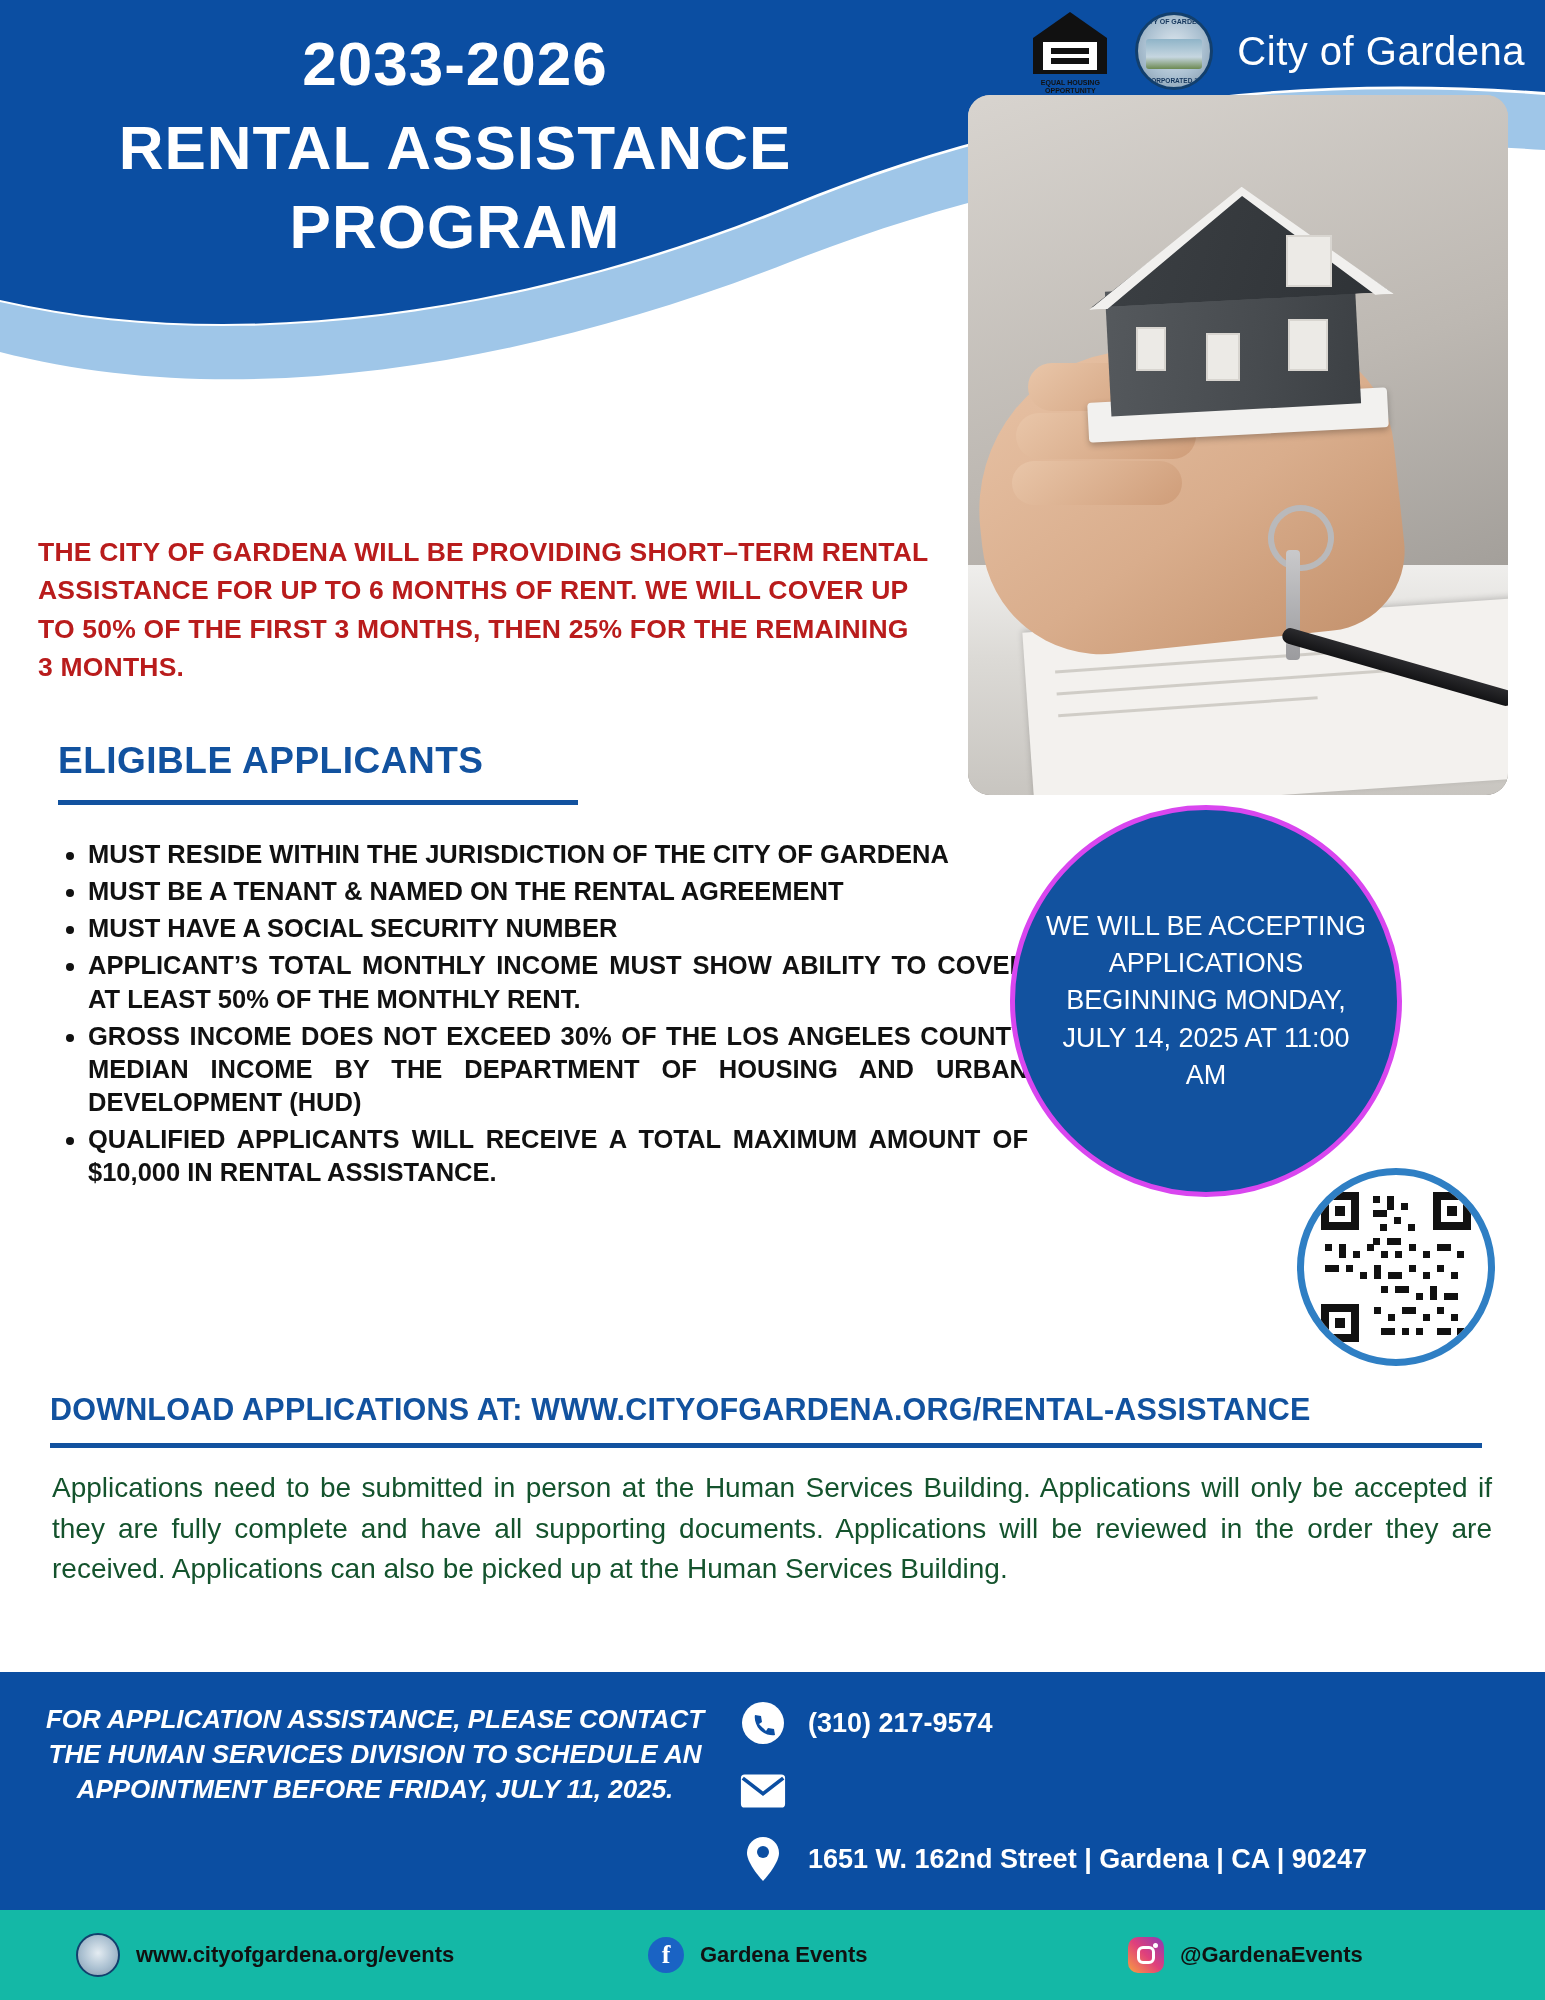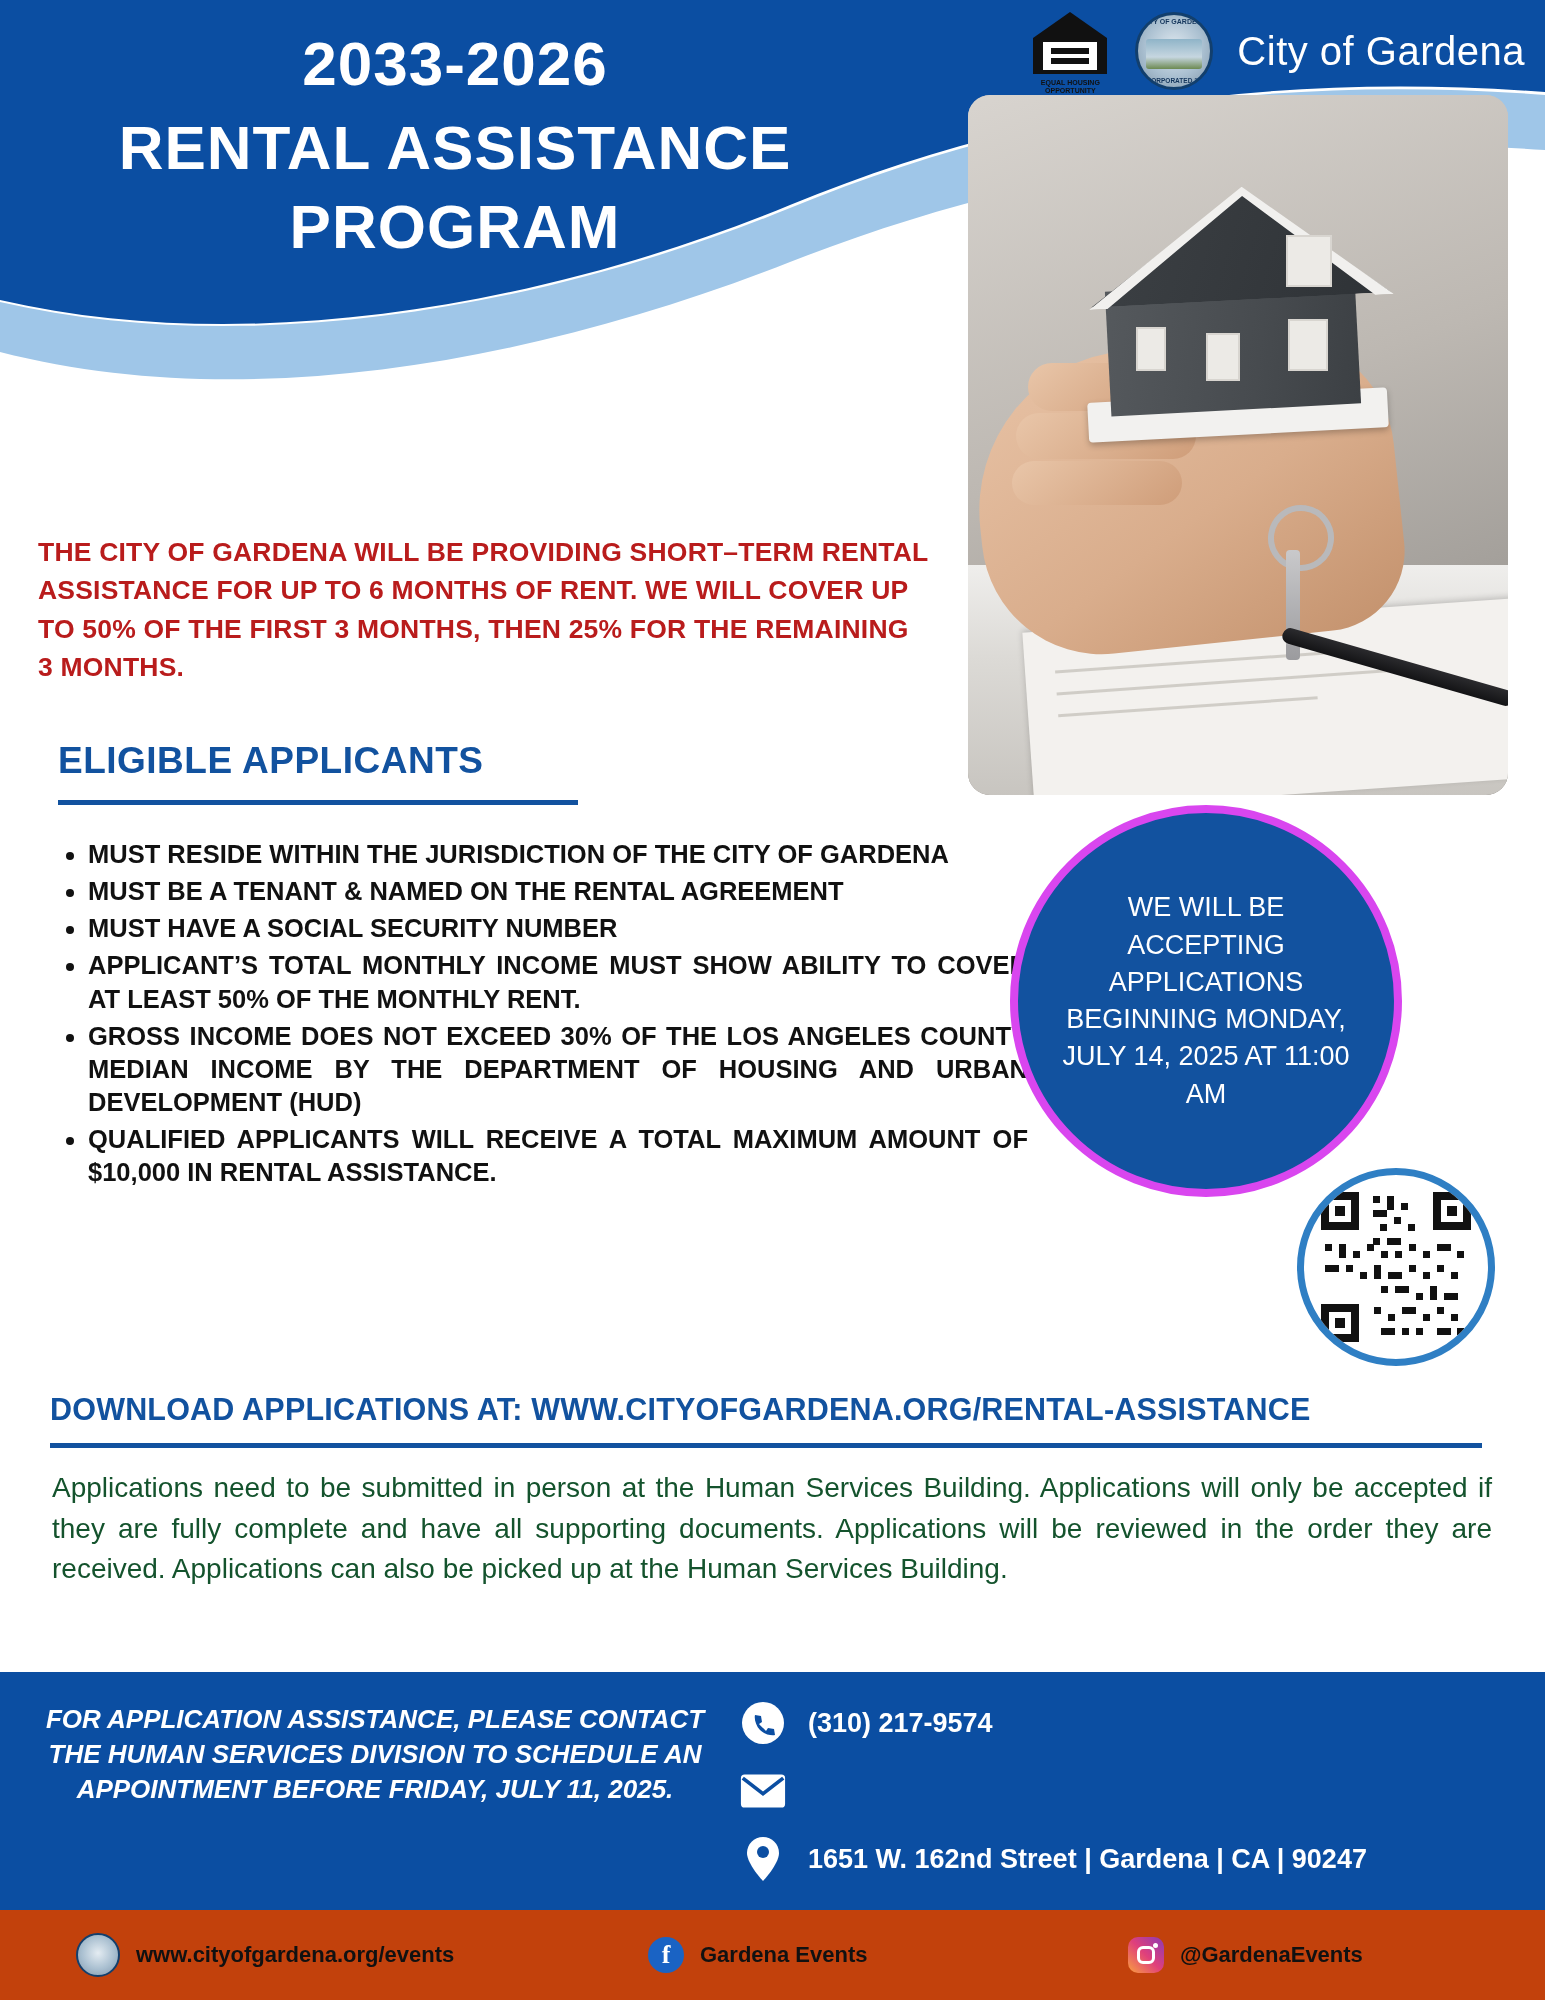--- a/index.html
+++ b/index.html
@@ -301,21 +301,21 @@
 
   
   .callout-circle {
     position: absolute;
     top: 805px;
     left: 1010px;
     width: 392px;
     height: 392px;
     border-radius: 50%;
     background: #12529f;
-    border: 8px solid #d946ef;
+    border: 5px solid #d946ef;
     box-sizing: border-box;
     display: flex;
     align-items: center;
     justify-content: center;
     z-index: 5;
   }
   .callout-text {
     color: #ffffff;
     font-size: 27px;
     line-height: 1.38;
@@ -432,21 +432,21 @@
     display: flex; align-items: center; justify-content: center;
   }
 
   
   .footer {
     position: absolute;
     top: 1910px;
     left: 0;
     width: 1545px;
     height: 90px;
-    background: #c2410c;
+    background: #14b8a6;
     display: flex;
     align-items: center;
   }
   .footer-item {
     display: flex;
     align-items: center;
     gap: 16px;
     font-size: 22px;
     font-weight: bold;
     color: #111;

